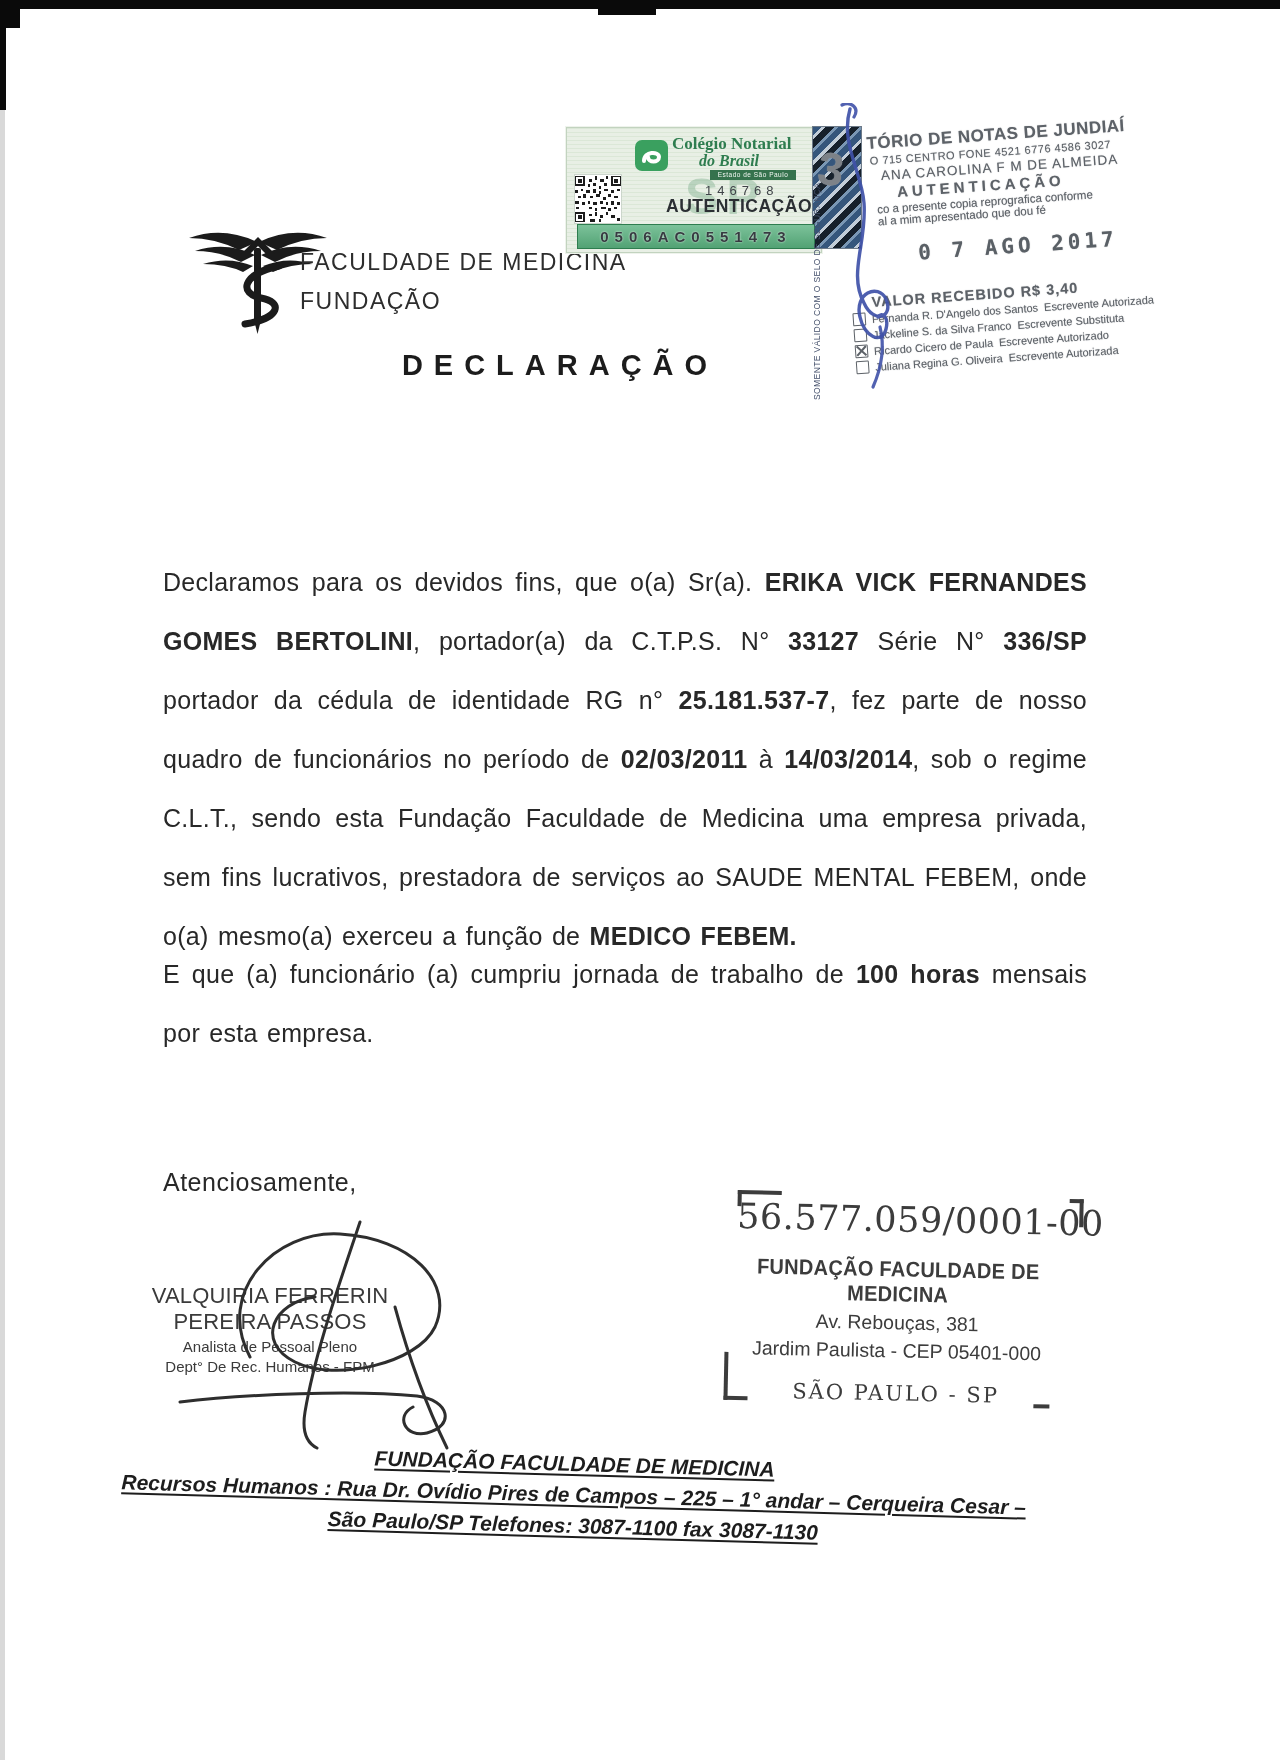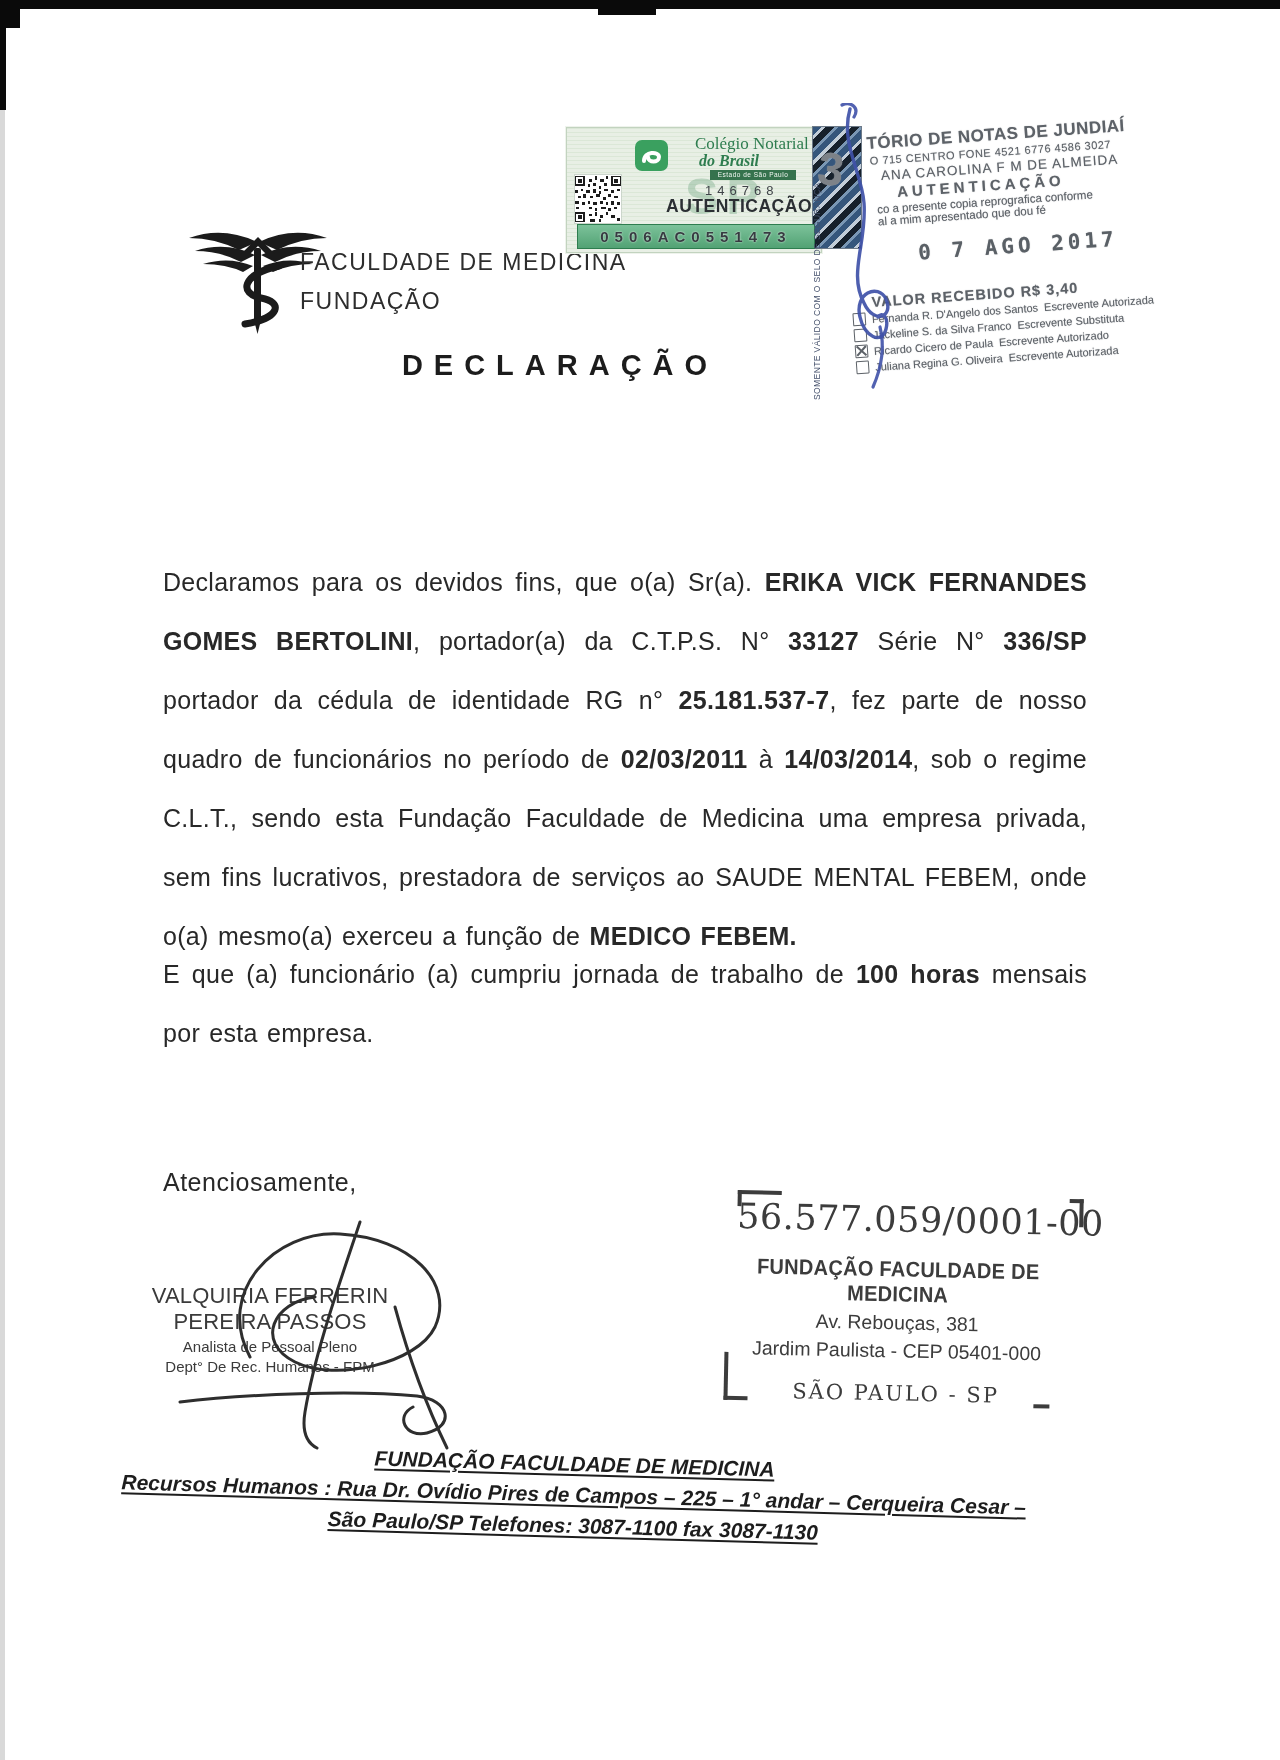--- a/index.html
+++ b/index.html
@@ -18,22 +18,22 @@
   .logo-box{position:absolute;left:183px;top:220px;width:150px;height:118px;}
   .org{position:absolute;left:300px;top:243px;font-size:23px;letter-spacing:1.5px;color:#2d2d2d;line-height:39px;}
 
   
   .seal{position:absolute;left:566px;top:127px;width:254px;height:124px;
         background:repeating-linear-gradient(0deg,#e8efe5 0 3px,#dbe7d7 3px 4px);
         border:1px solid #c2d3bf;box-shadow:0 0 0 1px #eef3ec;}
   .seal .wm{position:absolute;left:118px;top:40px;font-size:50px;font-weight:bold;
         color:rgba(110,165,130,.38);letter-spacing:8px;z-index:0;}
   .cnb-icon{position:absolute;left:68px;top:12px;width:33px;height:31px;z-index:2;}
-  .seal-t1{position:absolute;left:105px;top:6px;font-family:"Liberation Serif",serif;font-weight:normal;
-        font-size:17px;color:#2e7d4f;z-index:2;margin-left:23px;}
+  .seal-t1{position:absolute;left:105px;top:6px;font-family:"Liberation Serif",serif;font-weight:bold;
+        font-size:17px;color:#2e7d4f;z-index:2;}
   .seal-t2{position:absolute;left:132px;top:24px;font-family:"Liberation Serif",serif;font-weight:bold;
         font-size:16px;color:#2e7d4f;z-index:2;font-style:italic;}
   .seal-sub{position:absolute;left:143px;top:42px;width:86px;height:10px;background:#35724d;color:#f2f7f2;
         font-size:6.5px;text-align:center;line-height:10px;letter-spacing:.5px;z-index:2;}
   .seal-serial{position:absolute;left:138px;top:55px;font-size:13px;letter-spacing:5px;color:#3f4348;z-index:2;}
   .seal-auth{position:absolute;left:99px;top:68px;font-size:17.5px;font-weight:bold;color:#2b2f33;
         letter-spacing:.5px;z-index:2;}
   .seal-code{position:absolute;left:10px;top:96px;width:236px;height:23px;z-index:2;
         background:linear-gradient(#7cc29a,#52a274);border:1px solid #2e7d4f;
         font-size:15px;font-weight:bold;color:#363b41;letter-spacing:6px;text-align:center;line-height:23px;

